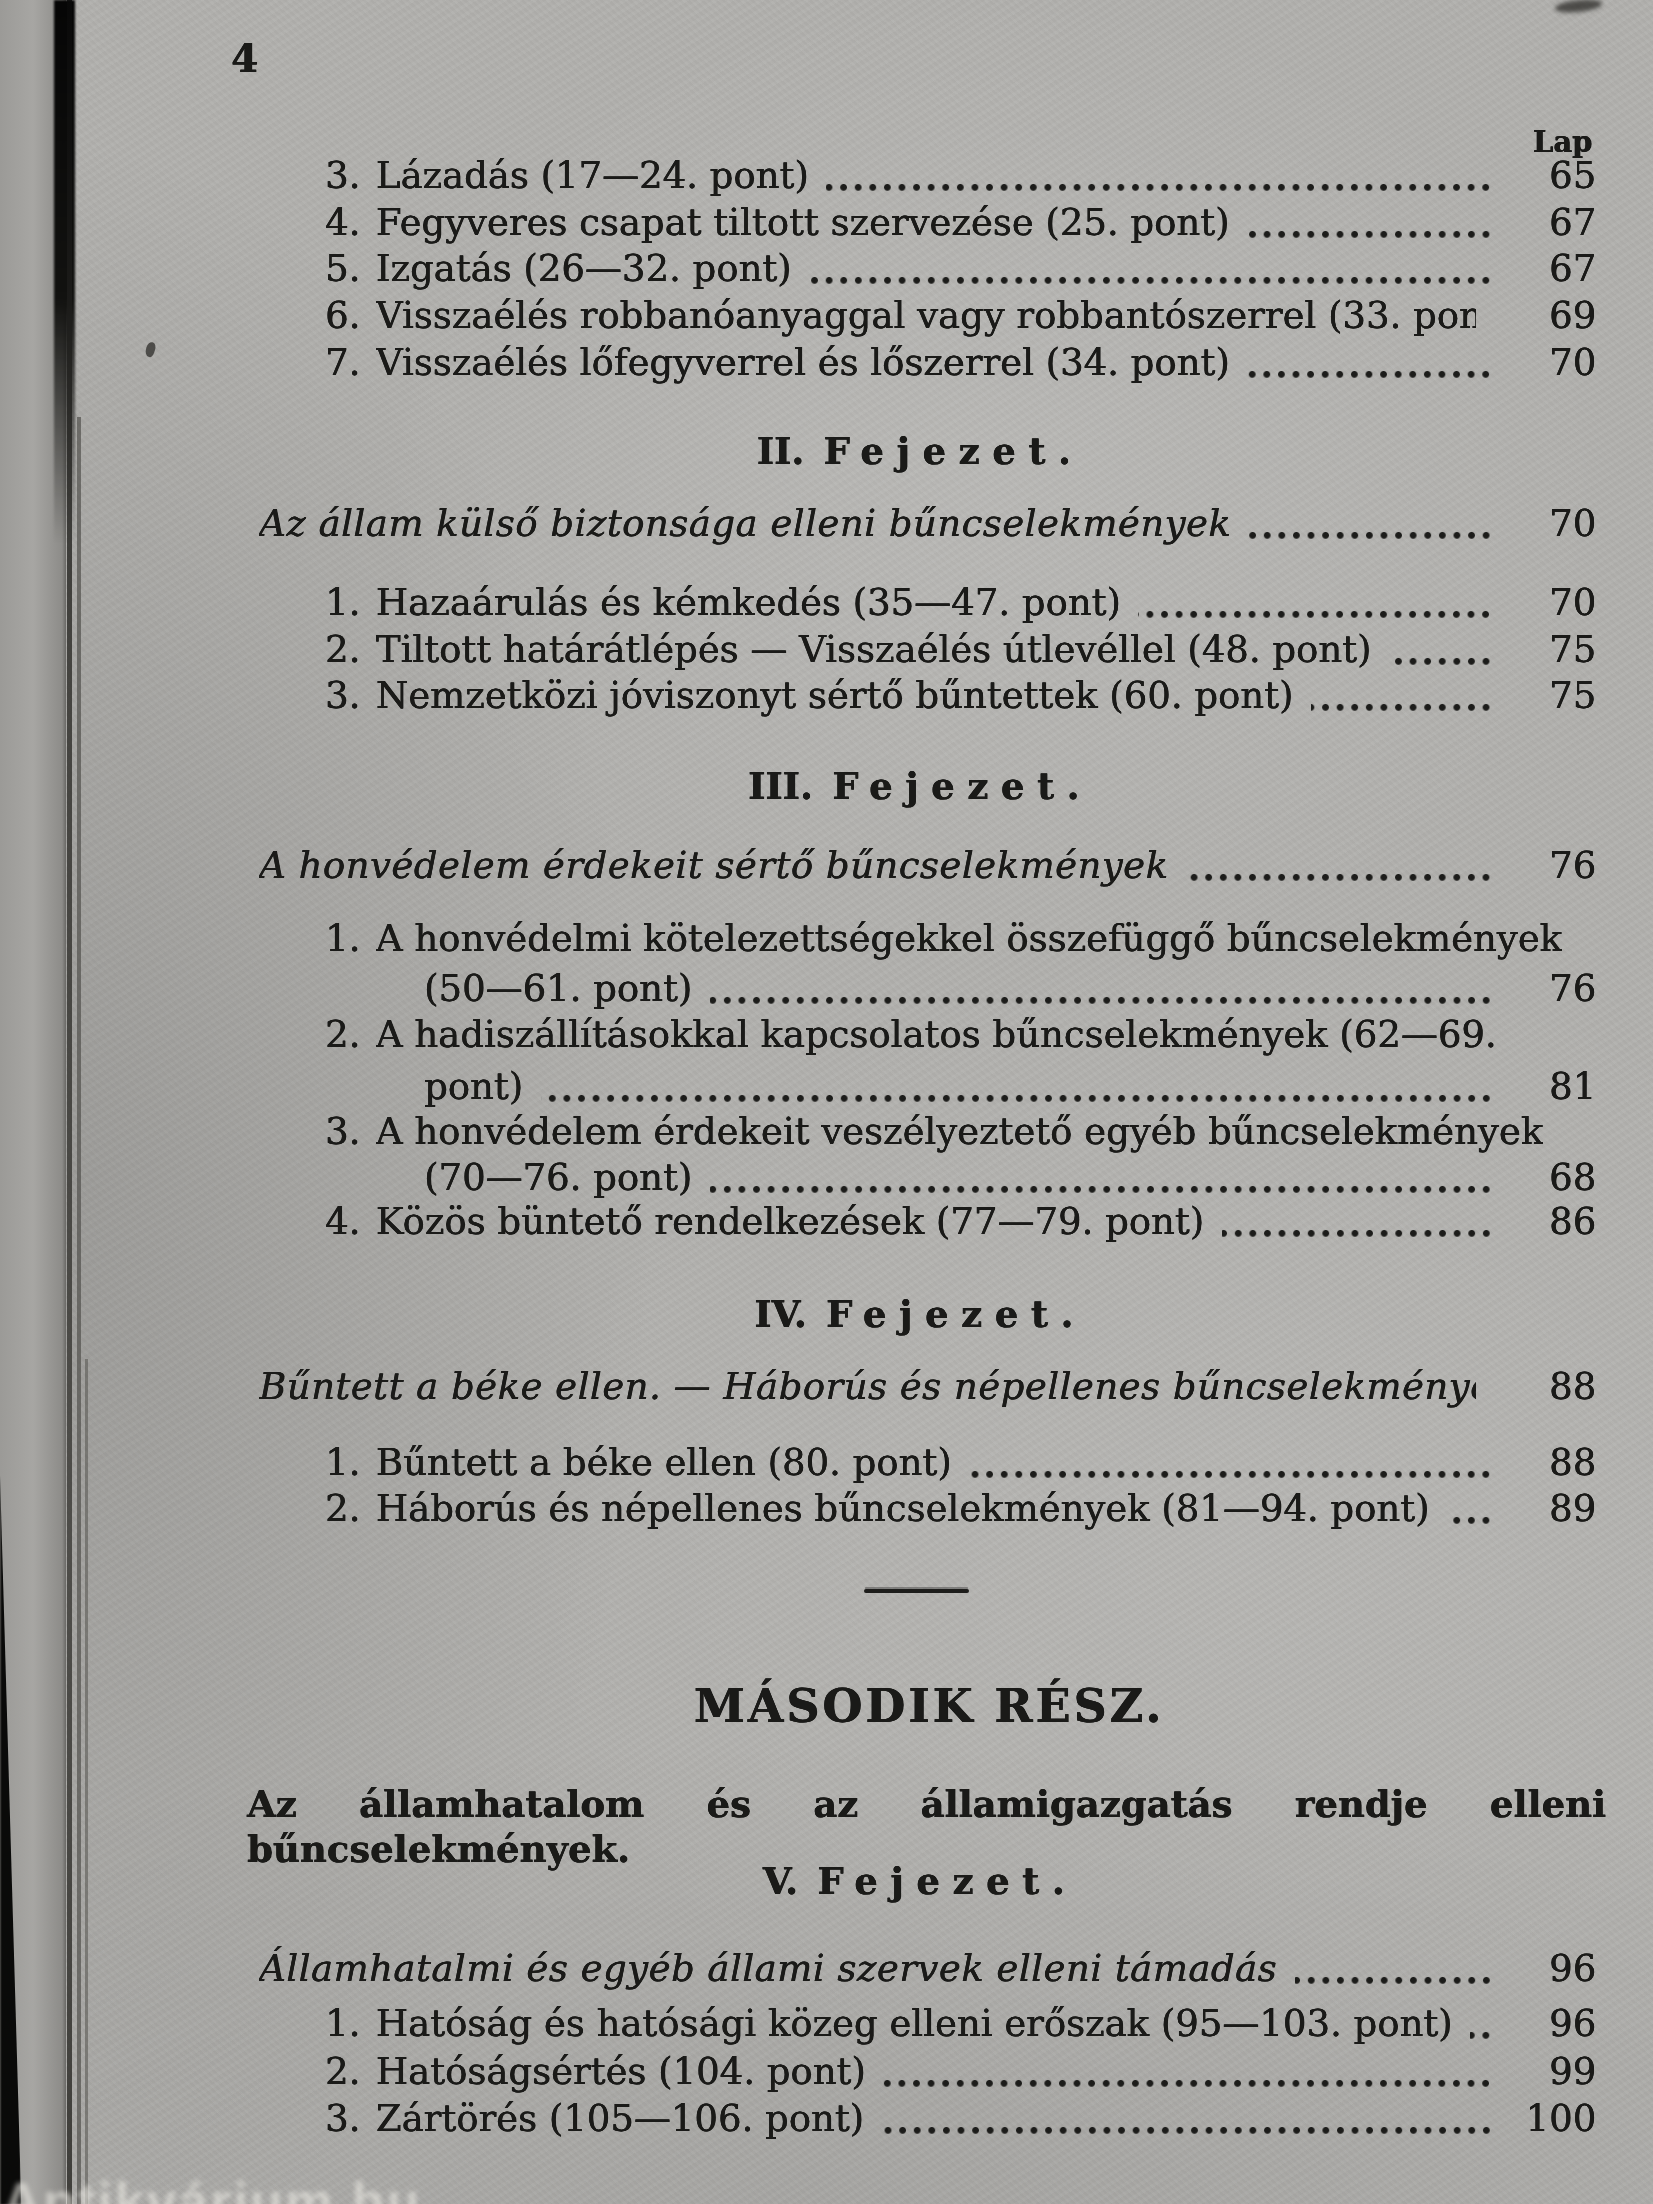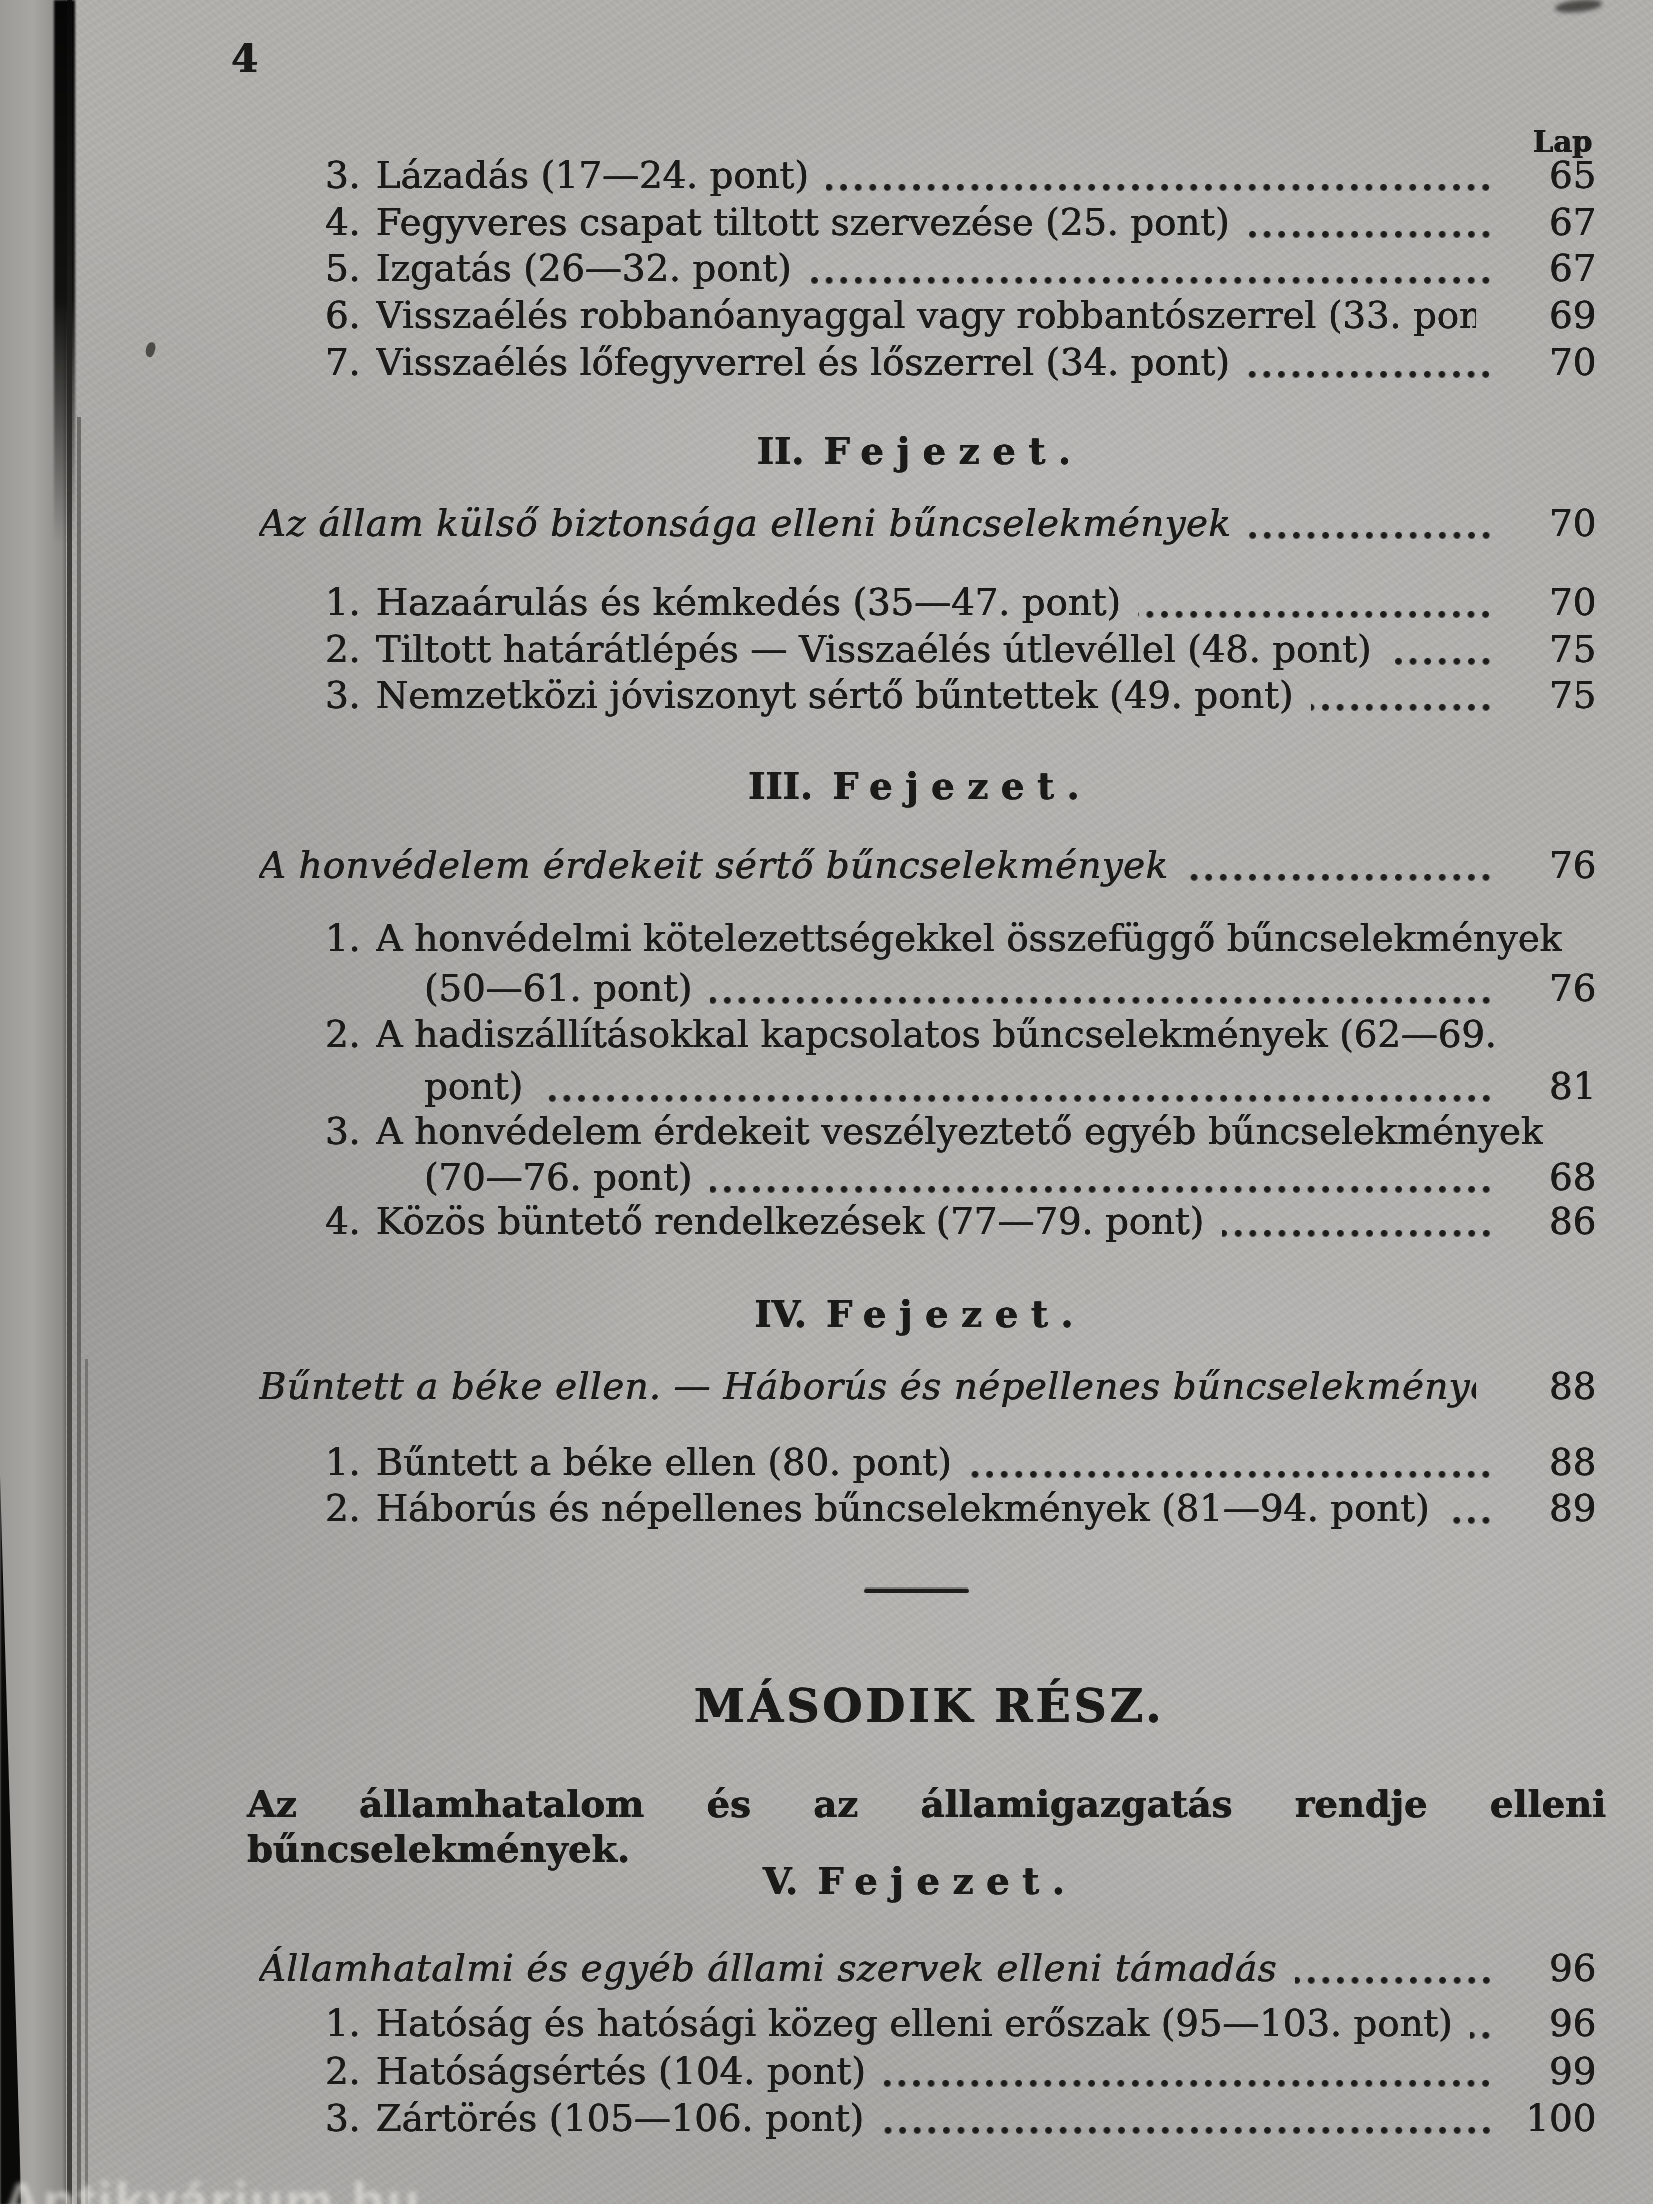--- a/index.html
+++ b/index.html
@@ -124,21 +124,21 @@
     <span class="pageno">70</span>
   </div>
   <div class="toc-line" style="top:627px">
     <span class="num">2.</span>
     <span class="txt">Tiltott határátlépés — Visszaélés útlevéllel (48. pont)</span>
     <span class="leader"></span>
     <span class="pageno">75</span>
   </div>
   <div class="toc-line" style="top:673px">
     <span class="num">3.</span>
-    <span class="txt">Nemzetközi jóviszonyt sértő bűntettek (49. pont)</span>
+    <span class="txt">Nemzetközi jóviszonyt sértő bűntettek (60. pont)</span>
     <span class="leader"></span>
     <span class="pageno">75</span>
   </div>
 
   <div class="chapter" style="top:764px">
     <span class="roman">III.</span><span class="word">Fejezet.</span>
   </div>
   <div class="toc-line sect" style="top:843px">
     <span class="txt">A honvédelem érdekeit sértő bűncselekmények</span>
     <span class="leader"></span>

